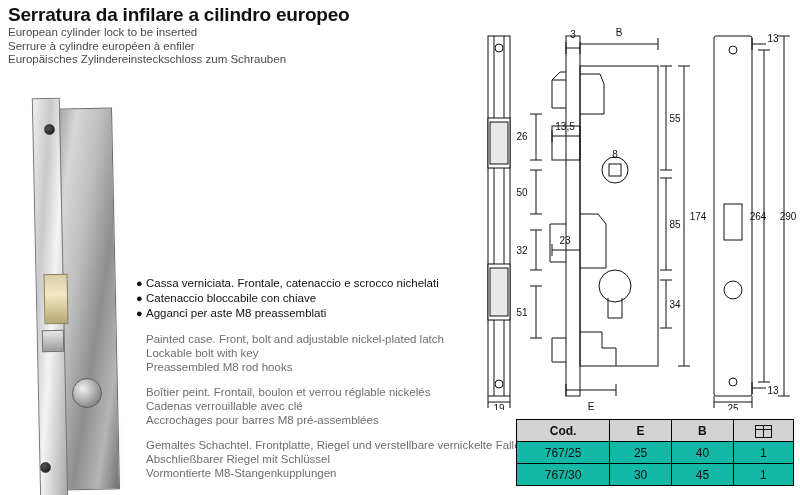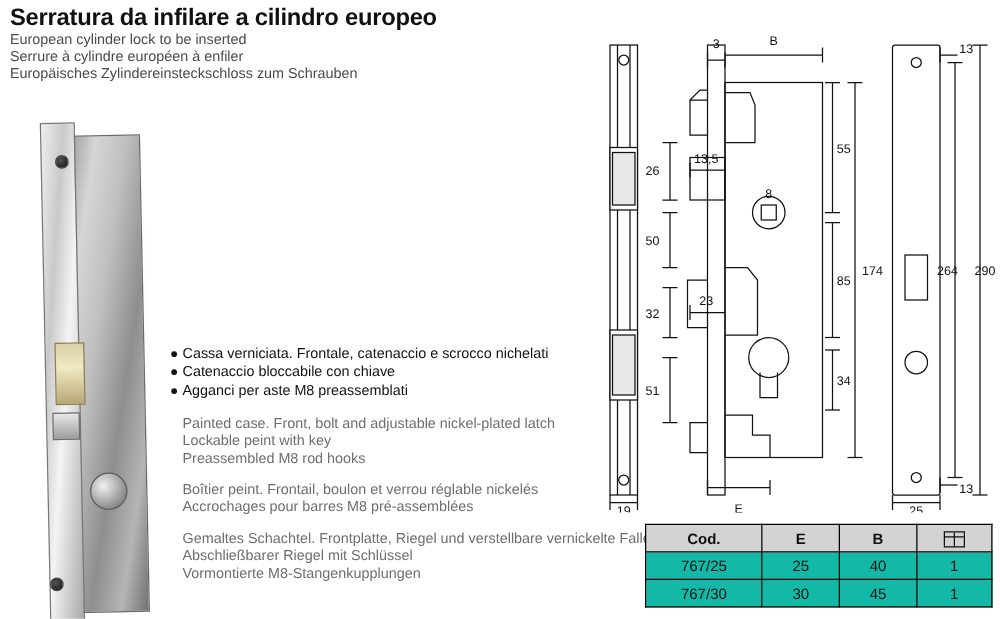--- a/index.html
+++ b/index.html
@@ -261,26 +261,27 @@
       <span class="bullet">●</span>
       <span class="feat-text">Catenaccio bloccabile con chiave</span>
     </div>
     <div class="feat-row">
       <span class="bullet">●</span>
       <span class="feat-text">Agganci per aste M8 preassemblati</span>
     </div>
 
     <div class="trans-block">
       <div class="trans-line">Painted case. Front, bolt and adjustable nickel-plated latch</div>
-      <div class="trans-line">Lockable peint with key</div>
+      <div class="trans-line">Lockable bolt with key</div>
       <div class="trans-line">Preassembled M8 rod hooks</div>
     </div>
 
     <div class="trans-block">
       <div class="trans-line">Boîtier peint. Frontail, boulon et verrou réglable nickelés</div>
+      <div class="trans-line">Cadenas verrouillable avec clé</div>
       <div class="trans-line">Accrochages pour barres M8 pré-assemblées</div>
     </div>
 
     <div class="trans-block">
       <div class="trans-line">Gemaltes Schachtel. Frontplatte, Riegel und verstellbare vernickelte Falle</div>
       <div class="trans-line">Abschließbarer Riegel mit Schlüssel</div>
       <div class="trans-line">Vormontierte M8-Stangenkupplungen</div>
     </div>
   </div>
 

